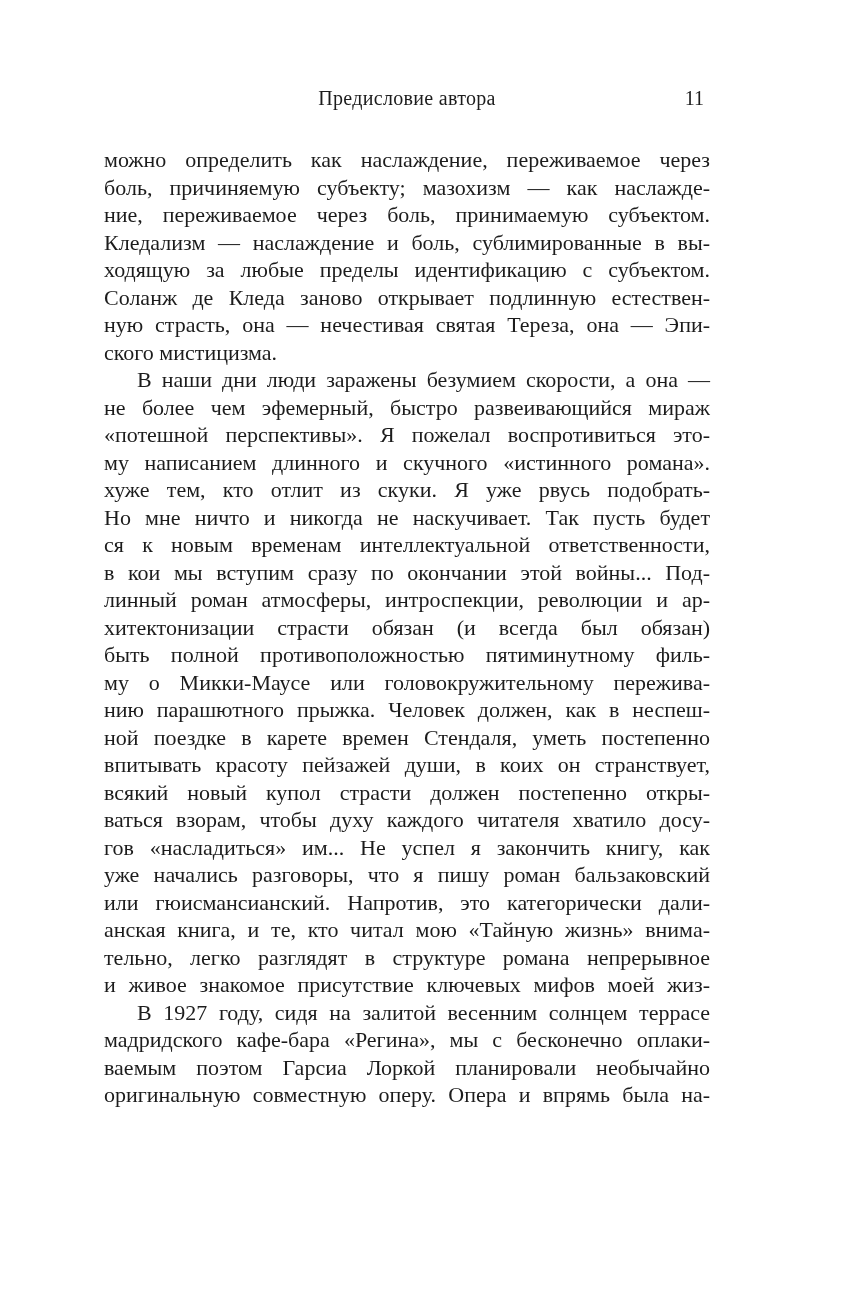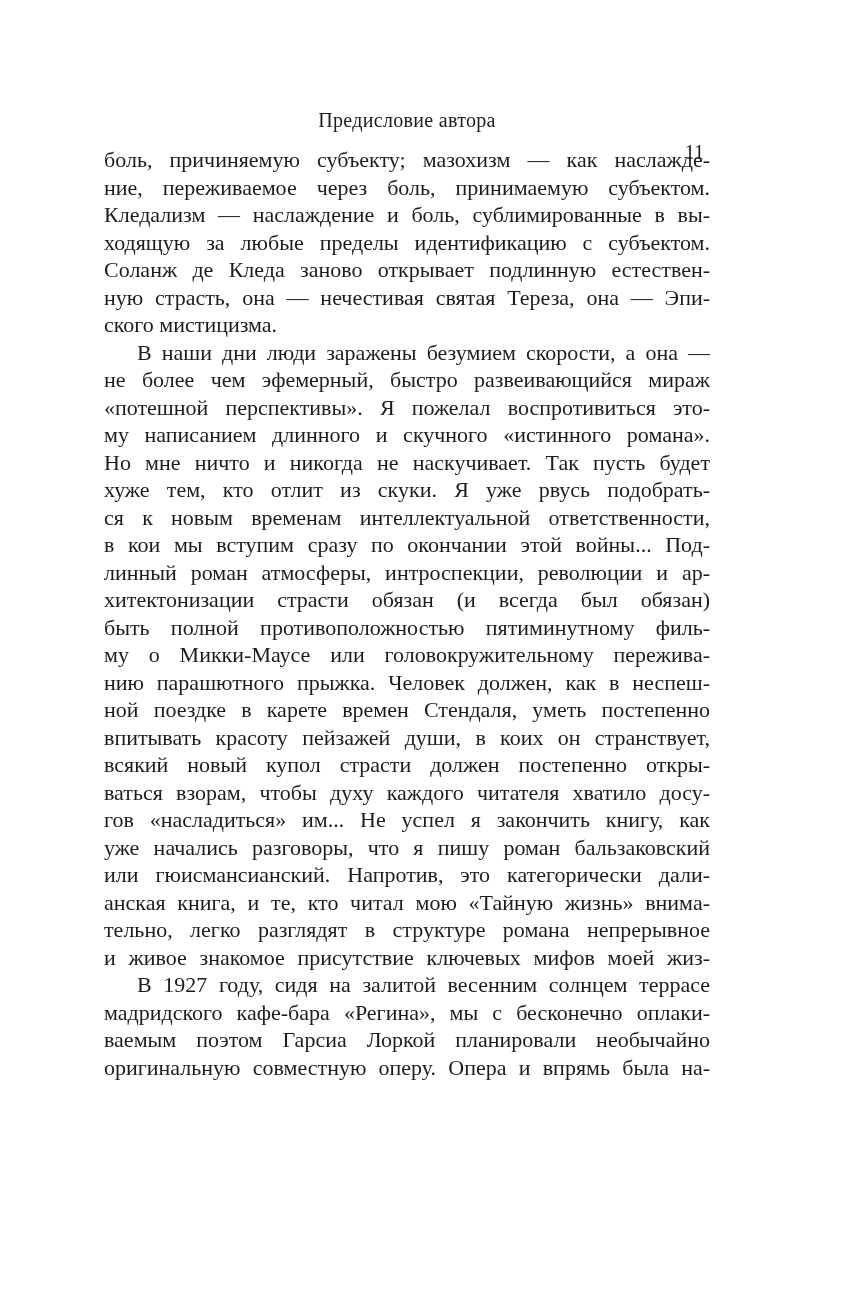--- a/index.html
+++ b/index.html
@@ -11,38 +11,37 @@
     height: 1299px;
     background: #ffffff;
     position: relative;
     font-family: "Liberation Serif", "DejaVu Serif", serif;
     color: #1c1c1c;
     overflow: hidden;
   }
   .page-header {
     position: absolute;
     left: 104px;
-    top: 107px;
+    top: 85px;
     width: 606px;
     height: 27px;
     font-size: 20px;
     line-height: 27px;
   }
   .running-title {
     position: absolute;
     left: 0;
     right: 0;
     text-align: center;
     letter-spacing: 0.3px;
   }
   .page-number {
     position: absolute;
     right: 6px;
     top: 0;
-    margin-top: 32px;
   }
   .text-block {
     position: absolute;
     left: 104px;
     top: 146px;
     width: 606px;
     font-size: 22px;
     line-height: 27.5px;
   }
   .paragraph {
@@ -63,35 +62,36 @@
 </head>
 <body>
 
 <header class="page-header">
   <span class="running-title">Предисловие автора</span>
   <span class="page-number">11</span>
 </header>
 
 <main class="text-block">
     <div class="paragraph">
+      <div class="line">можно определить как наслаждение, переживаемое через</div>
       <div class="line">боль, причиняемую субъекту; мазохизм — как наслажде-</div>
       <div class="line">ние, переживаемое через боль, принимаемую субъектом.</div>
       <div class="line">Кледализм — наслаждение и боль, сублимированные в вы-</div>
       <div class="line">ходящую за любые пределы идентификацию с субъектом.</div>
       <div class="line">Соланж де Кледа заново открывает подлинную естествен-</div>
       <div class="line">ную страсть, она — нечестивая святая Тереза, она — Эпи-</div>
       <div class="line no-stretch">ского мистицизма.</div>
     </div>
     <div class="paragraph">
       <div class="line indent">В наши дни люди заражены безумием скорости, а она —</div>
       <div class="line">не более чем эфемерный, быстро развеивающийся мираж</div>
       <div class="line">«потешной перспективы». Я пожелал воспротивиться это-</div>
       <div class="line">му написанием длинного и скучного «истинного романа».</div>
+      <div class="line">хуже тем, кто отлит из скуки. Я уже рвусь подобрать-</div>
       <div class="line">Но мне ничто и никогда не наскучивает. Так пусть будет</div>
-      <div class="line">хуже тем, кто отлит из скуки. Я уже рвусь подобрать-</div>
       <div class="line">ся к новым временам интеллектуальной ответственности,</div>
       <div class="line">в кои мы вступим сразу по окончании этой войны... Под-</div>
       <div class="line">линный роман атмосферы, интроспекции, революции и ар-</div>
       <div class="line">хитектонизации страсти обязан (и всегда был обязан)</div>
       <div class="line">быть полной противоположностью пятиминутному филь-</div>
       <div class="line">му о Микки-Маусе или головокружительному пережива-</div>
       <div class="line">нию парашютного прыжка. Человек должен, как в неспеш-</div>
       <div class="line">ной поездке в карете времен Стендаля, уметь постепенно</div>
       <div class="line">впитывать красоту пейзажей души, в коих он странствует,</div>
       <div class="line">всякий новый купол страсти должен постепенно откры-</div>

